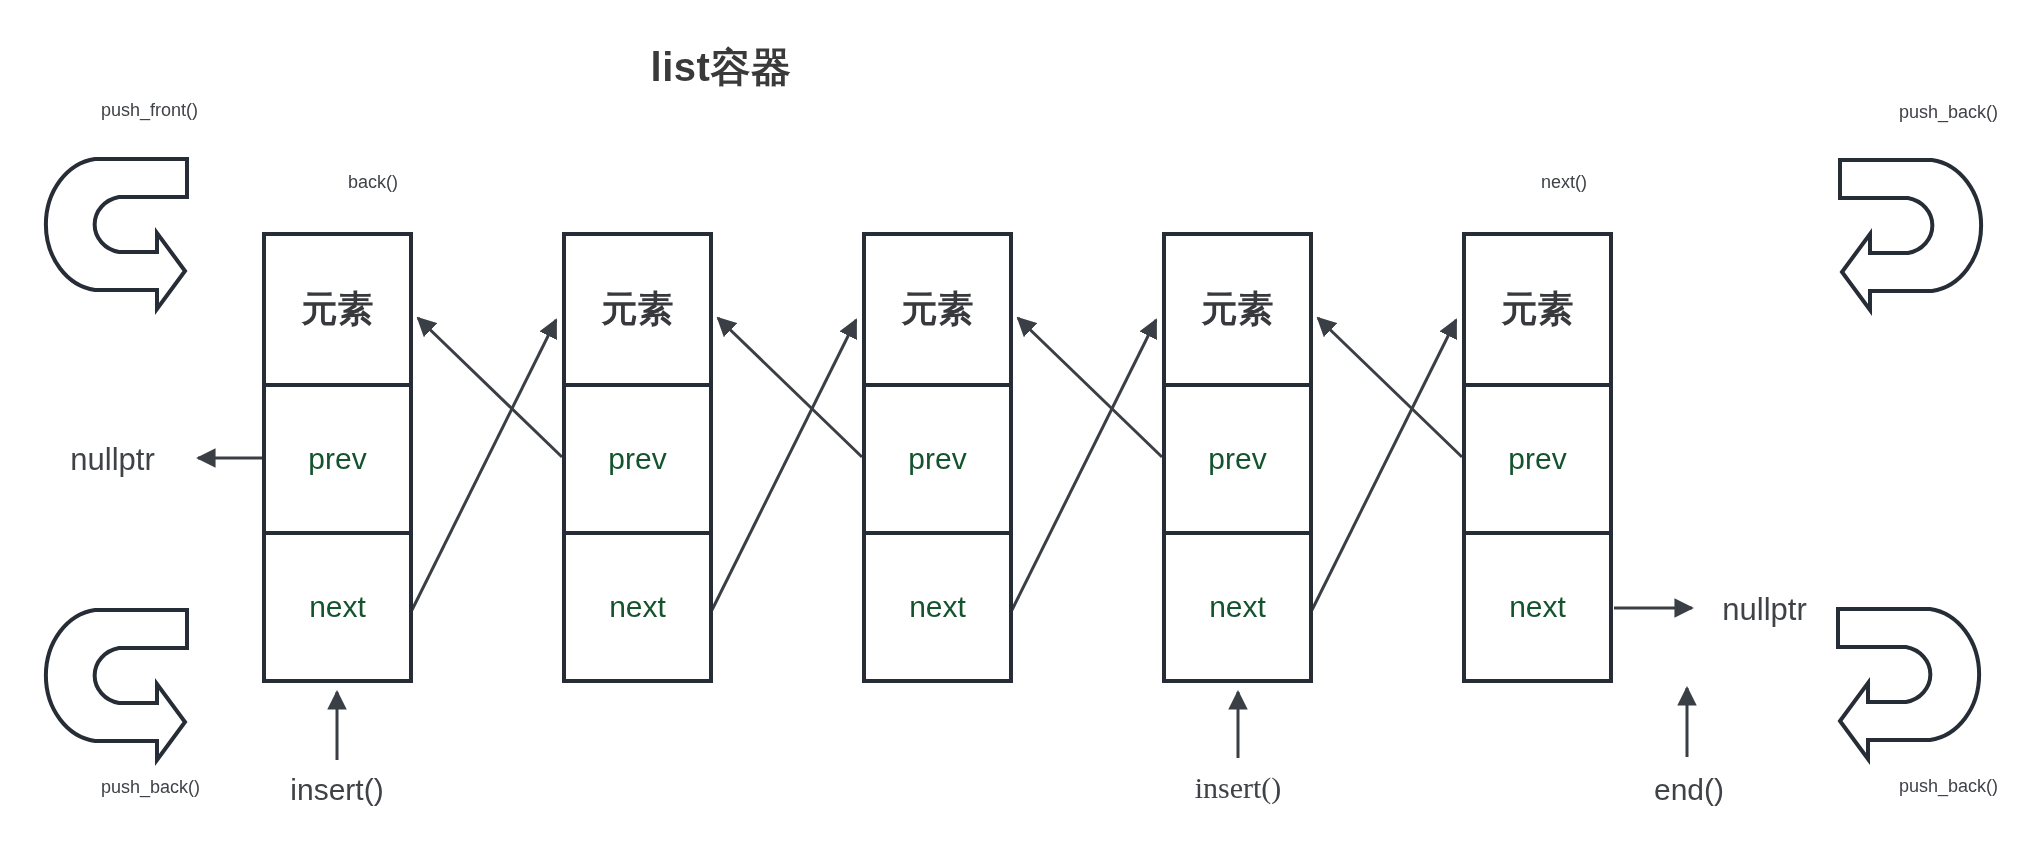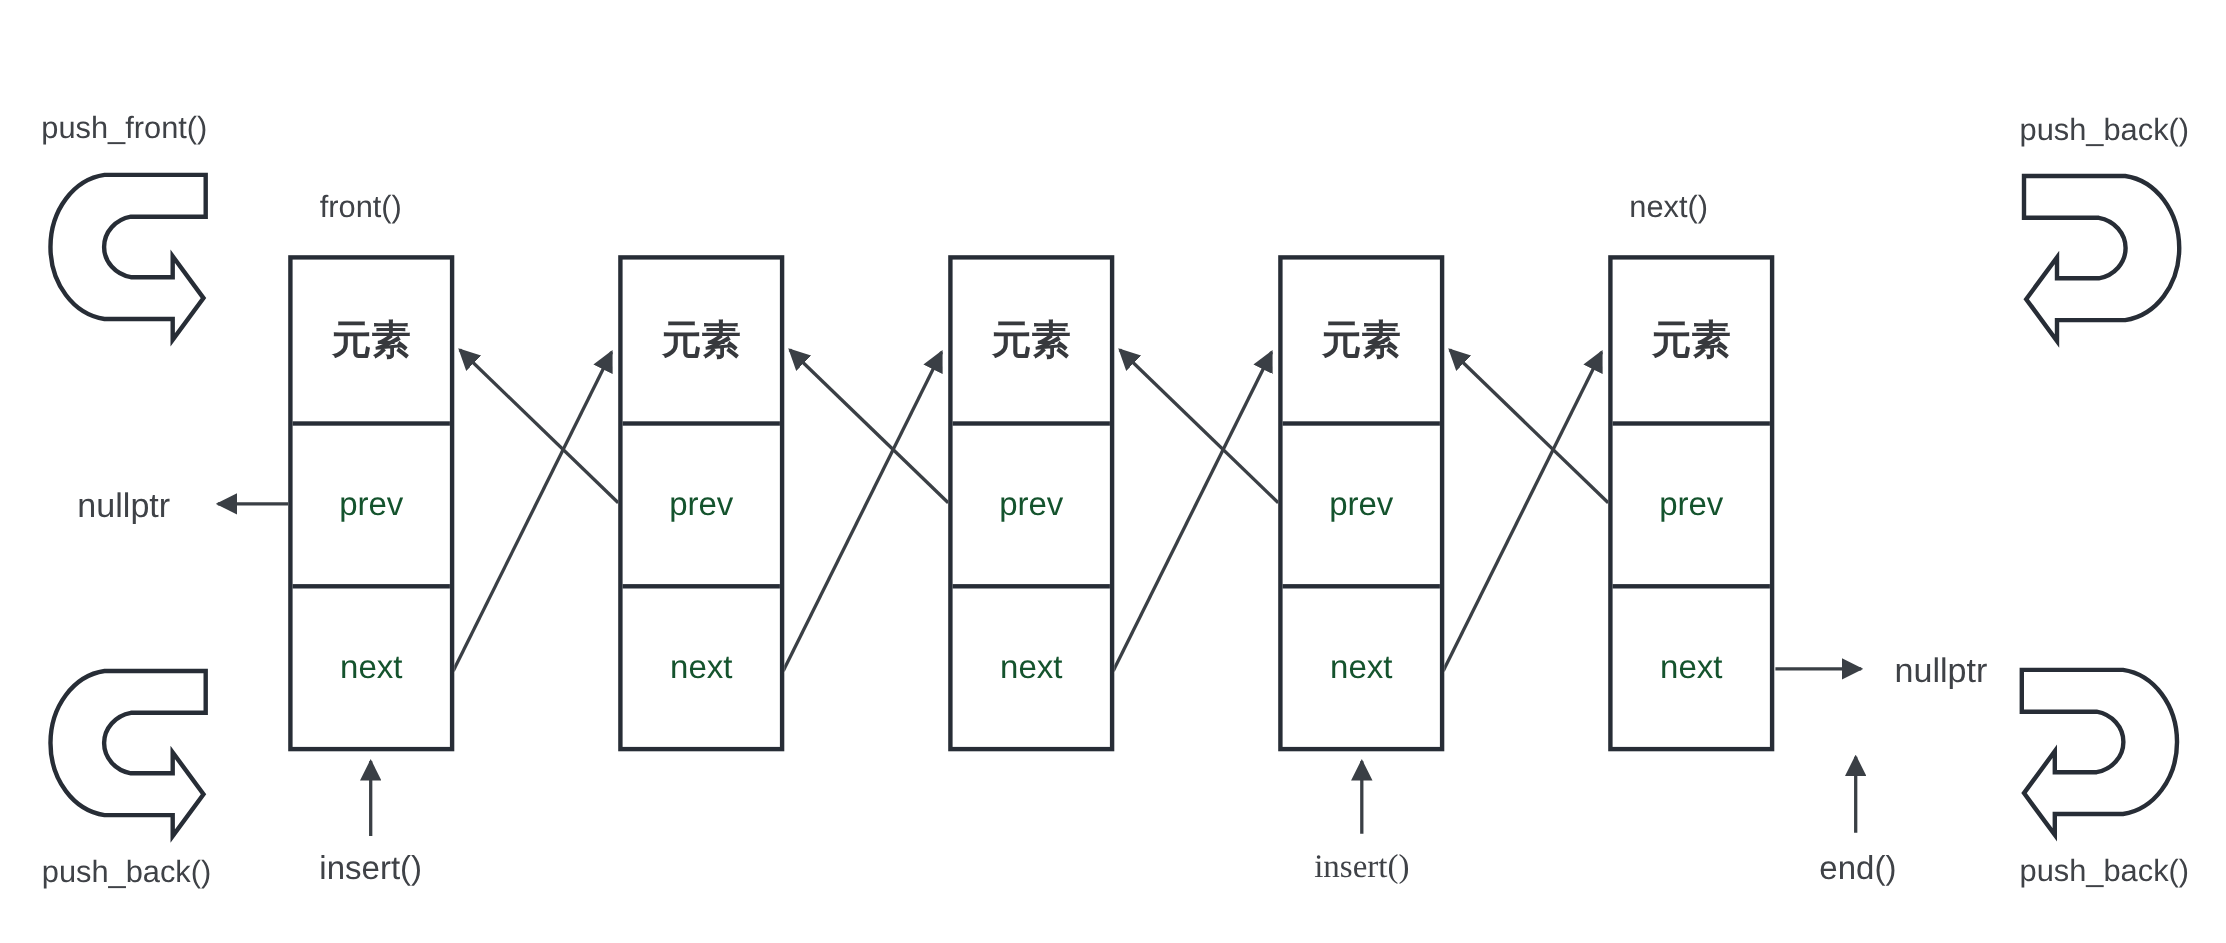--- a/index.html
+++ b/index.html
@@ -9,21 +9,21 @@
     background:#ffffff;
     font-family:"Liberation Sans","DejaVu Sans",sans-serif;
     overflow:hidden;
   }
   .label{
     position:absolute;
     color:#3f4247;
     text-align:center;
     white-space:nowrap;
   }
-  .lbl-26{font-size:28px;}
+  .lbl-26{font-size:18px;text-align:right;}
   .lbl-28{font-size:31px;}
   .lbl-30{font-size:30px;}
   #title{
     position:absolute;
     left:580px;top:40px;width:282px;
     text-align:center;
     font-size:40px;font-weight:bold;color:#3a3a3a;
     letter-spacing:0.5px;
   }
   .node{
@@ -78,27 +78,28 @@
     </g>
 
     <g fill="#ffffff" stroke="#272d36" stroke-width="4" stroke-linejoin="miter">
       <path transform="translate(37,157)" d="M150,2 H58 A56,66 0 0 0 58,133 H120 V152 L148,114 L120,76 V95 H82 A30,28 0 0 1 82,40 H150 Z"></path>
       <path transform="translate(37,608)" d="M150,2 H58 A56,66 0 0 0 58,133 H120 V152 L148,114 L120,76 V95 H82 A30,28 0 0 1 82,40 H150 Z"></path>
       <path transform="translate(1990,158) scale(-1,1)" d="M150,2 H58 A56,66 0 0 0 58,133 H120 V152 L148,114 L120,76 V95 H82 A30,28 0 0 1 82,40 H150 Z"></path>
       <path transform="translate(1988,607) scale(-1,1)" d="M150,2 H58 A56,66 0 0 0 58,133 H120 V152 L148,114 L120,76 V95 H82 A30,28 0 0 1 82,40 H150 Z"></path>
     </g>
   </svg>
 
+  <div id="title">list容器</div>
 
   <div class="label lbl-26" style="left:28px;top:100px;width:170px;">push_front()</div>
   <div class="label lbl-26" style="left:1828px;top:102px;width:170px;">push_back()</div>
   <div class="label lbl-26" style="left:30px;top:777px;width:170px;">push_back()</div>
   <div class="label lbl-26" style="left:1828px;top:776px;width:170px;">push_back()</div>
 
-  <div class="label lbl-26" style="left:258px;top:172px;width:140px;">front()</div>
+  <div class="label lbl-26" style="left:258px;top:172px;width:140px;">back()</div>
   <div class="label lbl-26" style="left:1447px;top:172px;width:140px;">next()</div>
 
   <div class="label lbl-28" style="left:40px;top:442px;width:145px;">nullptr</div>
   <div class="label lbl-28" style="left:1692px;top:592px;width:145px;">nullptr</div>
 
   <div class="label lbl-30" style="left:257px;top:773px;width:160px;">insert()</div>
   <div class="label lbl-30" style="left:1158px;top:771px;width:160px;font-family:Liberation Serif, serif;">insert()</div>
   <div class="label lbl-30" style="left:1609px;top:773px;width:160px;">end()</div>
 
   <div class="node" style="left:262px;">

